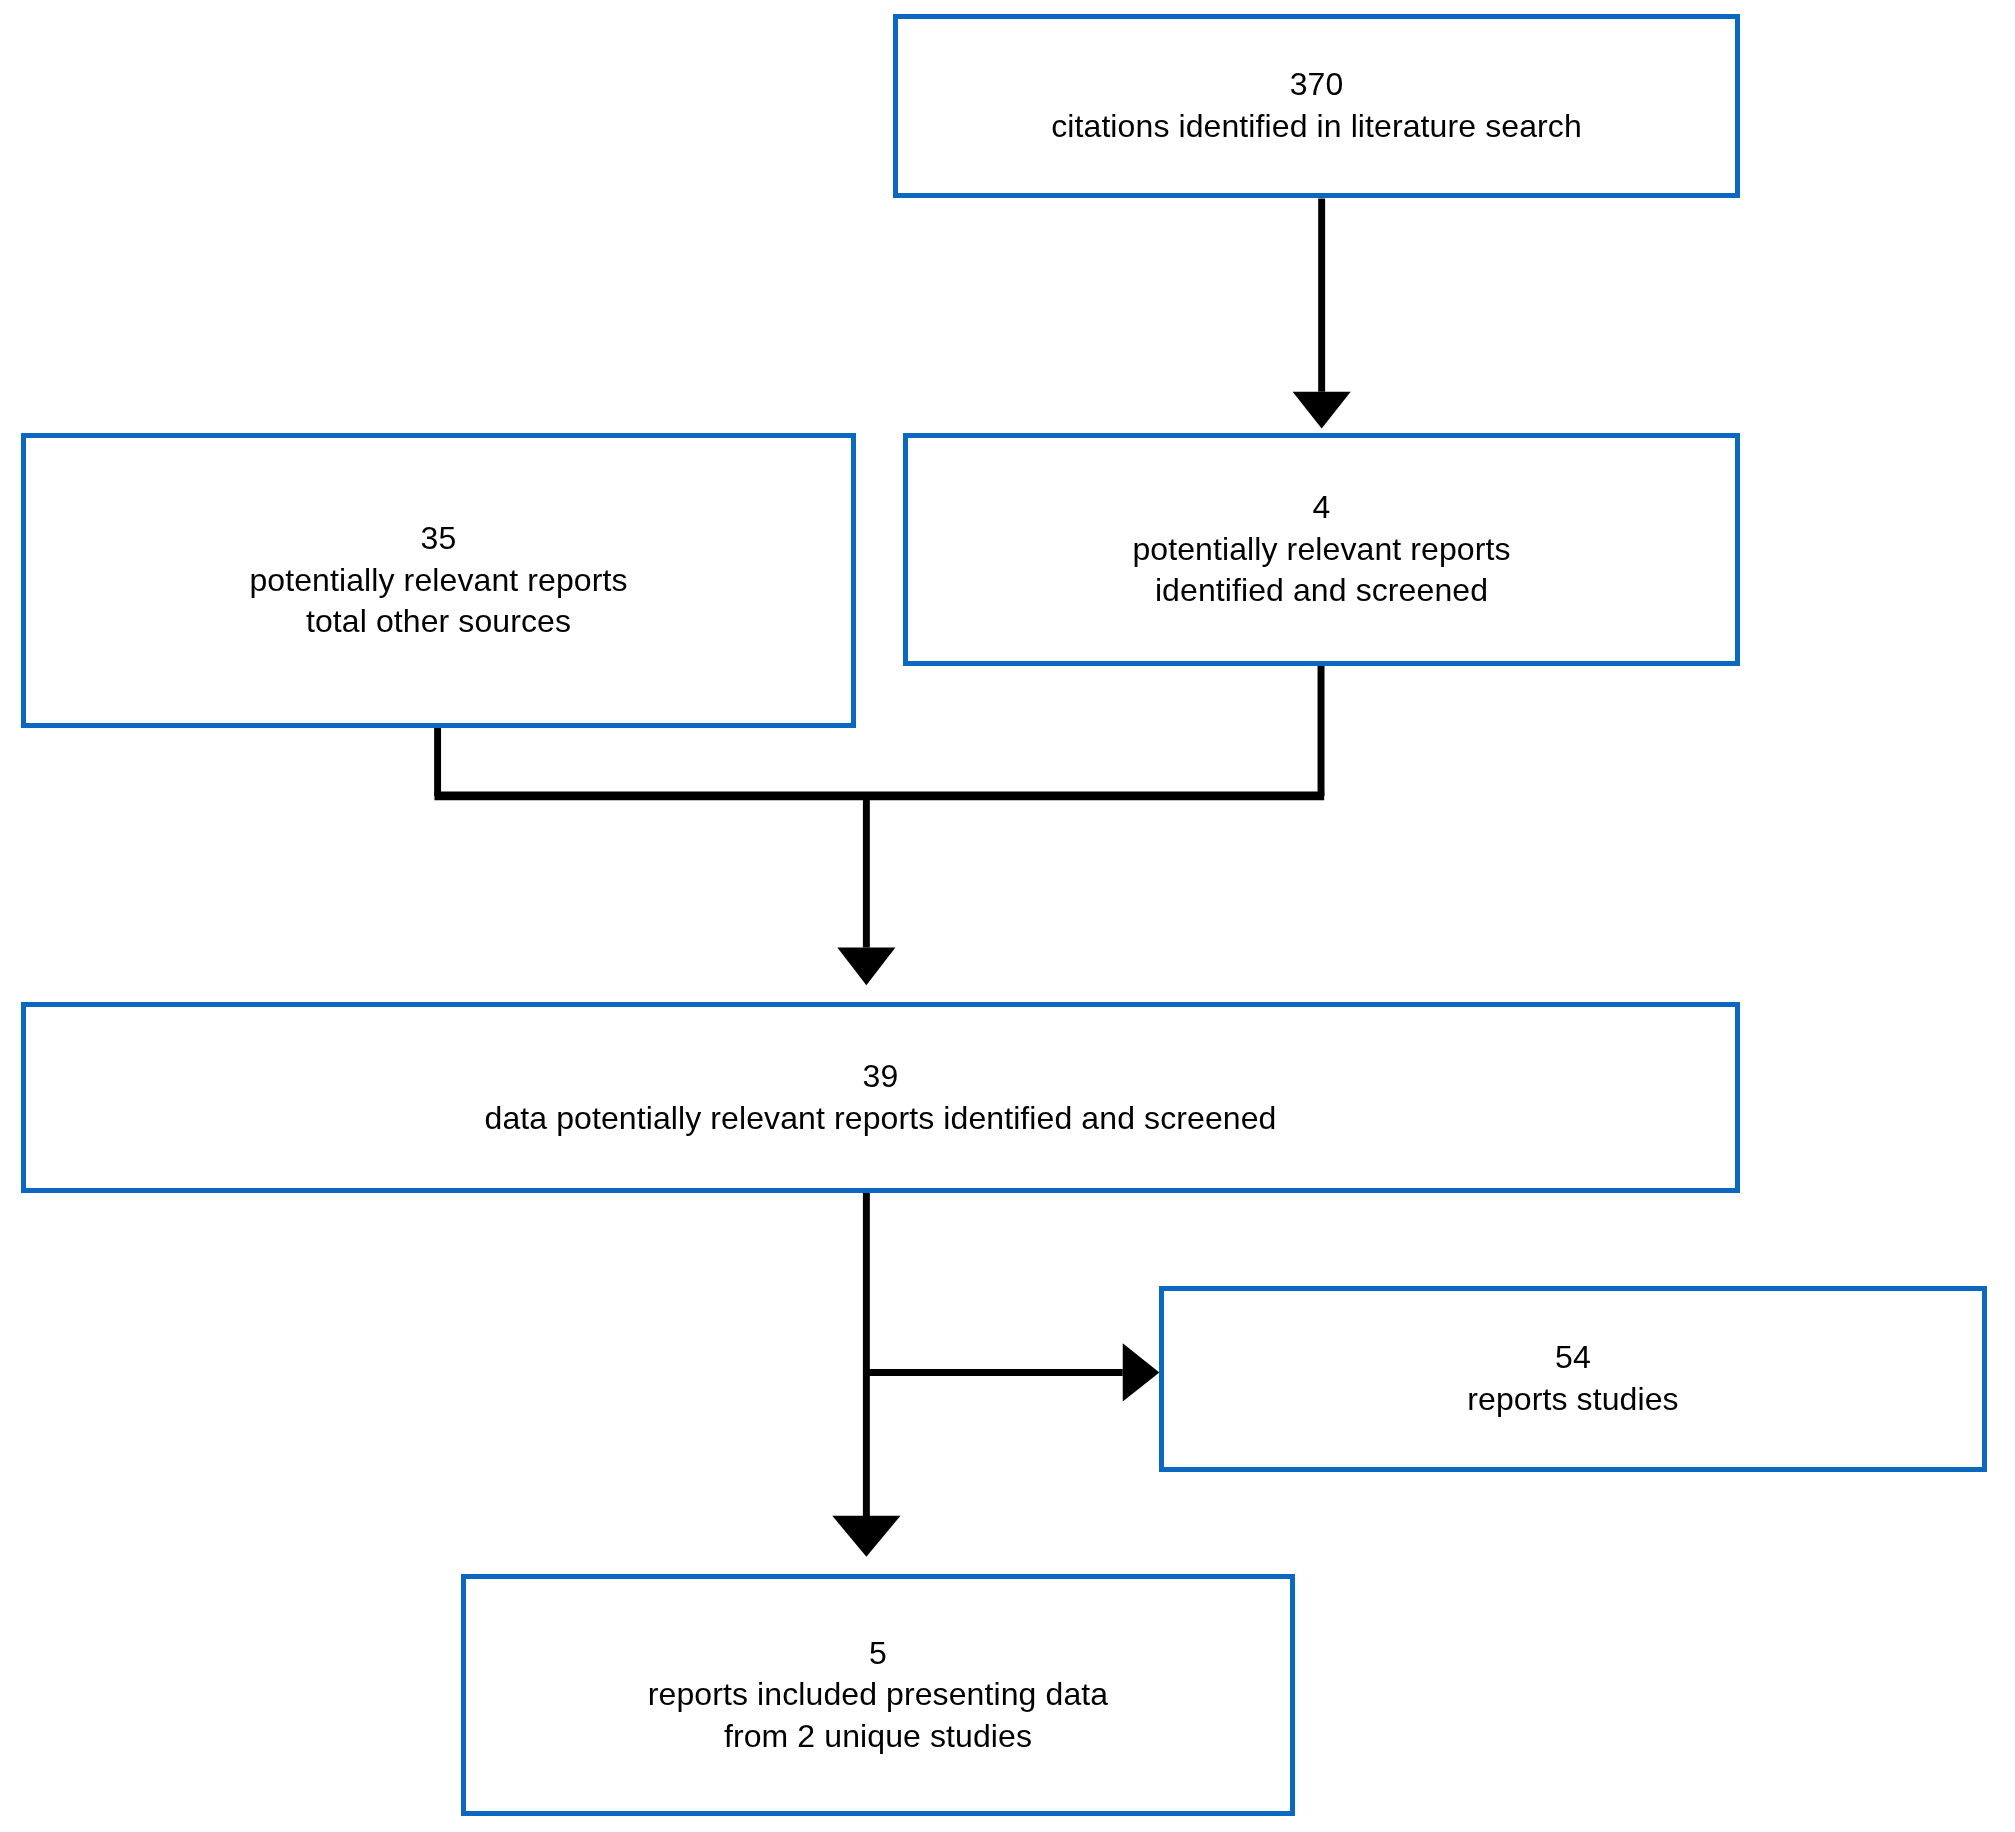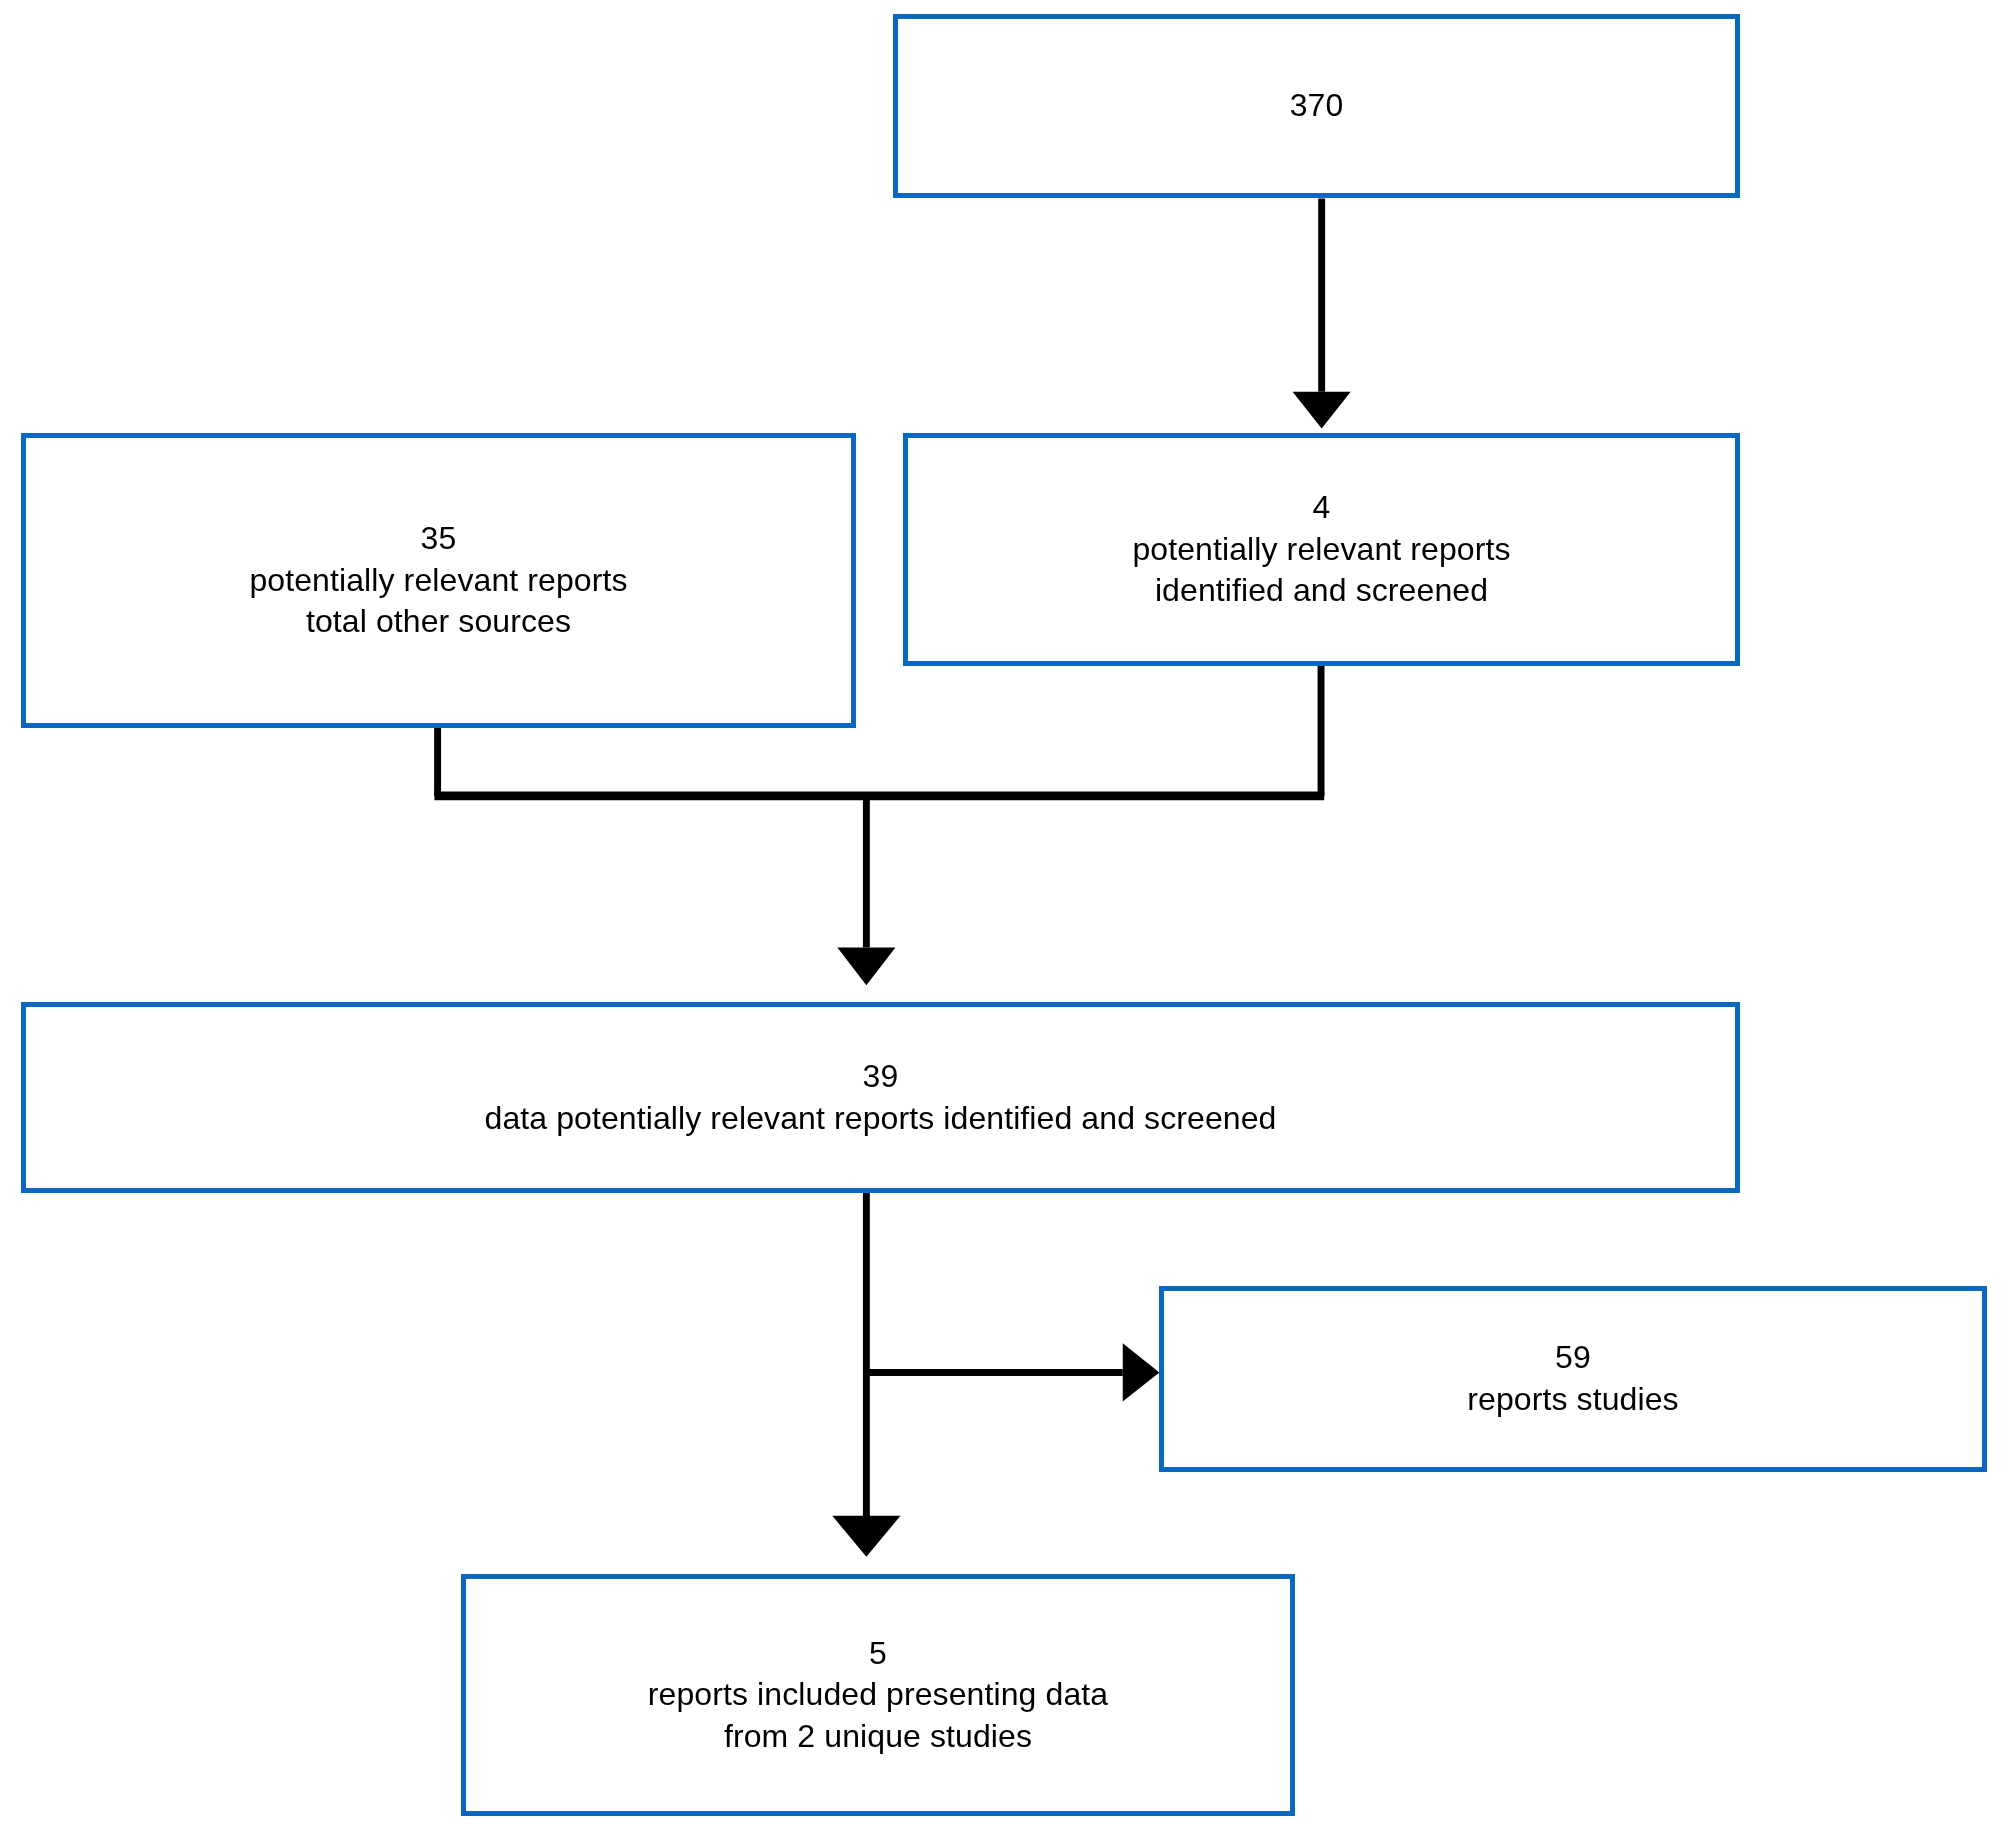--- a/index.html
+++ b/index.html
@@ -95,41 +95,42 @@
       <path d="M 1778 2127 L 1778 2219 L 1836 2173 Z" fill="#000000"></path>
     </g>
 
     <g>
       <path d="M 1318 2400 L 1426 2400 L 1372 2465 Z" fill="#000000"></path>
     </g>
   </svg>
 
   <div class="node" id="node-identified">
     <span class="ln">370</span>
+    <span class="ln">citations identified in literature search</span>
   </div>
 
   <div class="node" id="node-other-src">
     <span class="ln">35</span>
     <span class="ln">potentially relevant reports</span>
     <span class="ln">total other sources</span>
   </div>
 
   <div class="node" id="node-screened">
     <span class="ln">4</span>
     <span class="ln">potentially relevant reports</span>
     <span class="ln">identified and screened</span>
   </div>
 
   <div class="node" id="node-total">
     <span class="ln">39</span>
     <span class="ln">data potentially relevant reports identified and screened</span>
   </div>
 
   <div class="node" id="node-excluded">
-    <span class="ln">59</span>
+    <span class="ln">54</span>
     <span class="ln">reports studies</span>
   </div>
 
   <div class="node" id="node-included">
     <span class="ln">5</span>
     <span class="ln">reports included presenting data</span>
     <span class="ln">from 2 unique studies</span>
   </div>
 
 </div>

